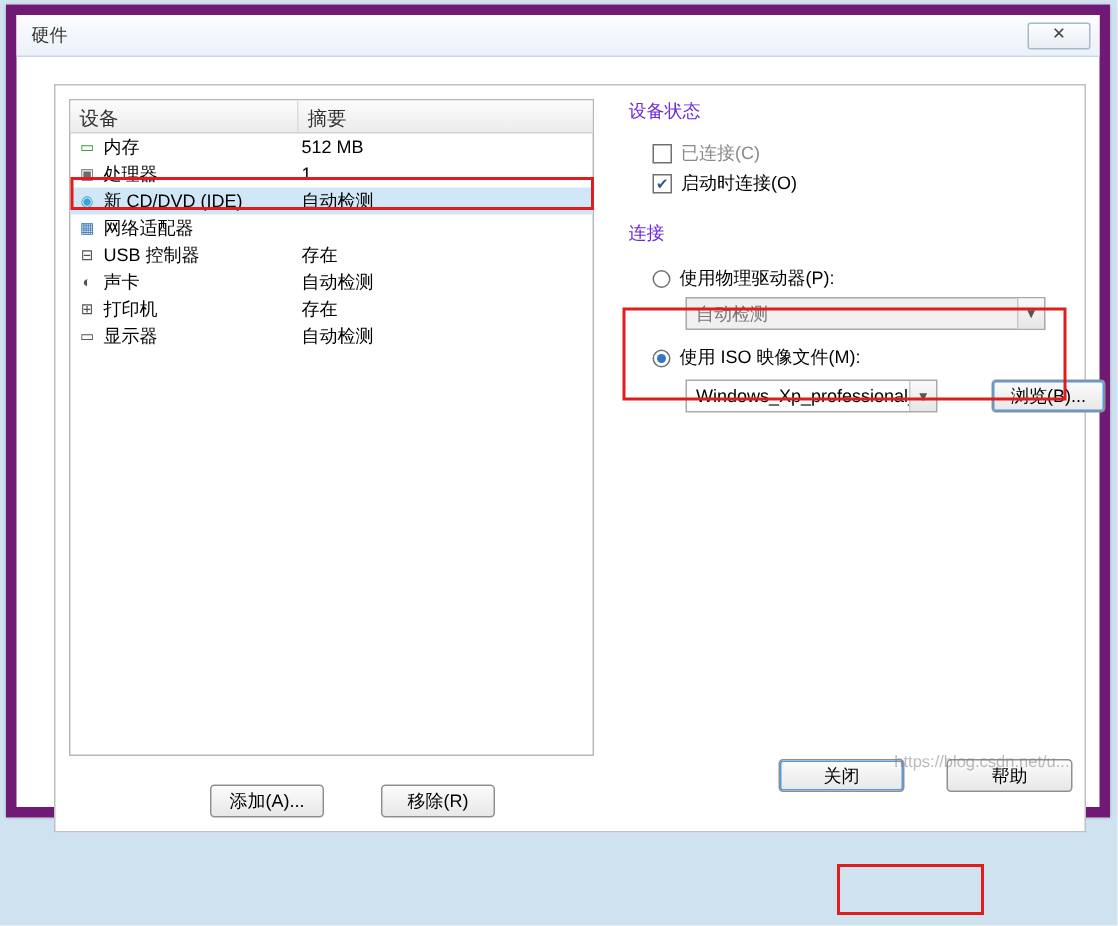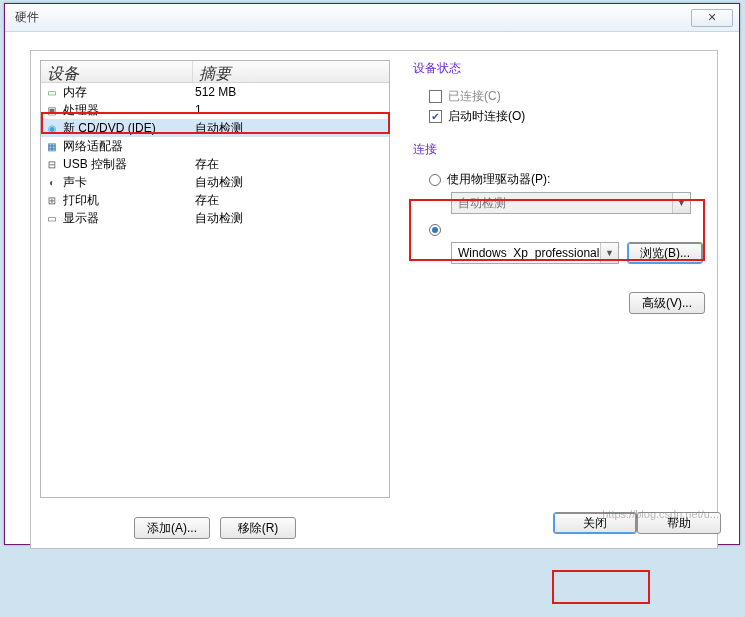--- a/index.html
+++ b/index.html
@@ -10,21 +10,21 @@
     background: #cfe2f0;
     width: 745px;
     height: 617px;
     overflow: hidden;
   }
   .window {
     position: absolute;
     left: 4px; top: 3px;
     width: 736px; height: 542px;
     background: #fff;
-    border: 1px solid #701a75;
+    border: 7px solid #701a75;
     box-shadow: 0 0 2px rgba(0,0,0,.3);
   }
   .titlebar {
     height: 28px;
     background: linear-gradient(#fdfdfe,#eaf1f9);
     border-bottom: 1px solid #c8d6e5;
     display: flex;
     align-items: center;
     padding: 0 6px 0 10px;
     color: #333;
@@ -60,22 +60,21 @@
     width: 350px; height: 438px;
     border: 1px solid #b8b8b8;
     background: #fff;
   }
   .dev-header {
     display:flex;
     height: 22px;
     background: linear-gradient(#fcfcfc,#ececec);
     border-bottom: 1px solid #d3d3d3;
     color: #333;
-    font-size: 16px;
-    font-style: italic;
+    font-size: 13px;
   }
   .dev-header .col1 { width: 152px; padding: 3px 0 0 6px; border-right:1px solid #dcdcdc;}
   .dev-header .col2 { flex:1; padding: 3px 0 0 6px;}
   .dev-row {
     display:flex;
     height: 18px;
     align-items:center;
     padding-left: 4px;
     color:#000;
   }
@@ -104,20 +103,21 @@
   .btn {
     min-width: 76px;
     height: 22px;
     background: linear-gradient(#fcfcfc,#e7e7e7);
     border: 1px solid #8f8f8f;
     border-radius: 3px;
     font-size: 12px;
     padding: 0 10px;
     cursor: pointer;
     color:#000;
+    margin-left:28px;
   }
   .btn.default { box-shadow: 0 0 0 1px #4f9de7 inset; }
   .right-pane {
     position:absolute;
     left: 380px; top: 9px;
     width: 294px;
   }
   .group-label { color:#6d28d9; margin: 0 0 6px 2px; }
   .group-box {
     border: 1px solid #d0d0d0;
@@ -286,34 +286,32 @@
             <div class="combo disabled" style="width:240px">
               <span class="val">自动检测</span>
               <span class="arrow">▼</span>
             </div>
           </div>
 
           <div class="radio-row">
             <span class="rb">
                 <span class="dot"></span>
               </span>
+            <span>使用 ISO 映像文件(M):</span>
           </div>
           <div class="indent row-with-btn">
             <div class="combo" style="width:168px">
               <span class="val">Windows_Xp_professional_v</span>
               <span class="arrow">▼</span>
             </div>
             <button class="btn default">浏览(B)...</button>
           </div>
 
         </div>
 
-        <div style="text-align:right; margin-top:28px;">
-          <button class="btn">高级(V)...</button>
-        </div>
 
       </div>
 
       <div class="hl-red" style="left:10px; top:61px; width:349px; height:22px;"></div>
       <div class="hl-red" style="left:378px; top:148px; width:296px; height:62px;"></div>
 
     </div>
   </div>
 
   <div class="footer-buttons">

